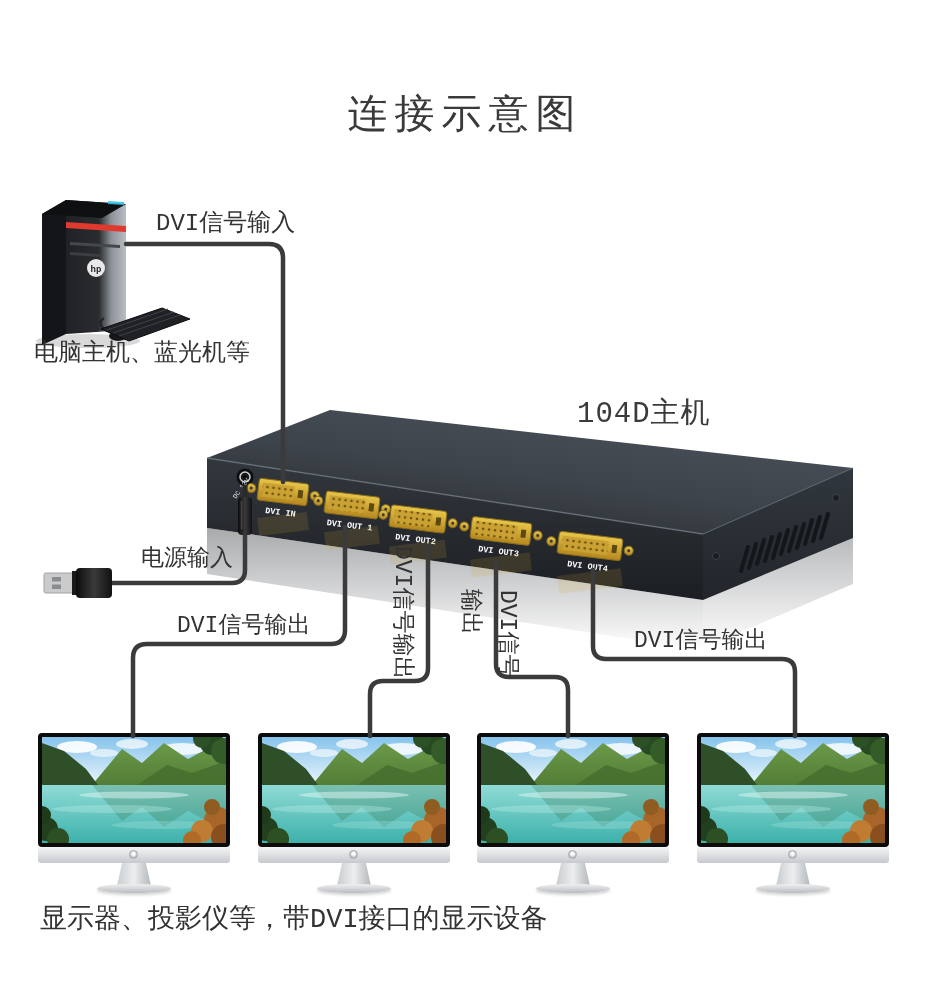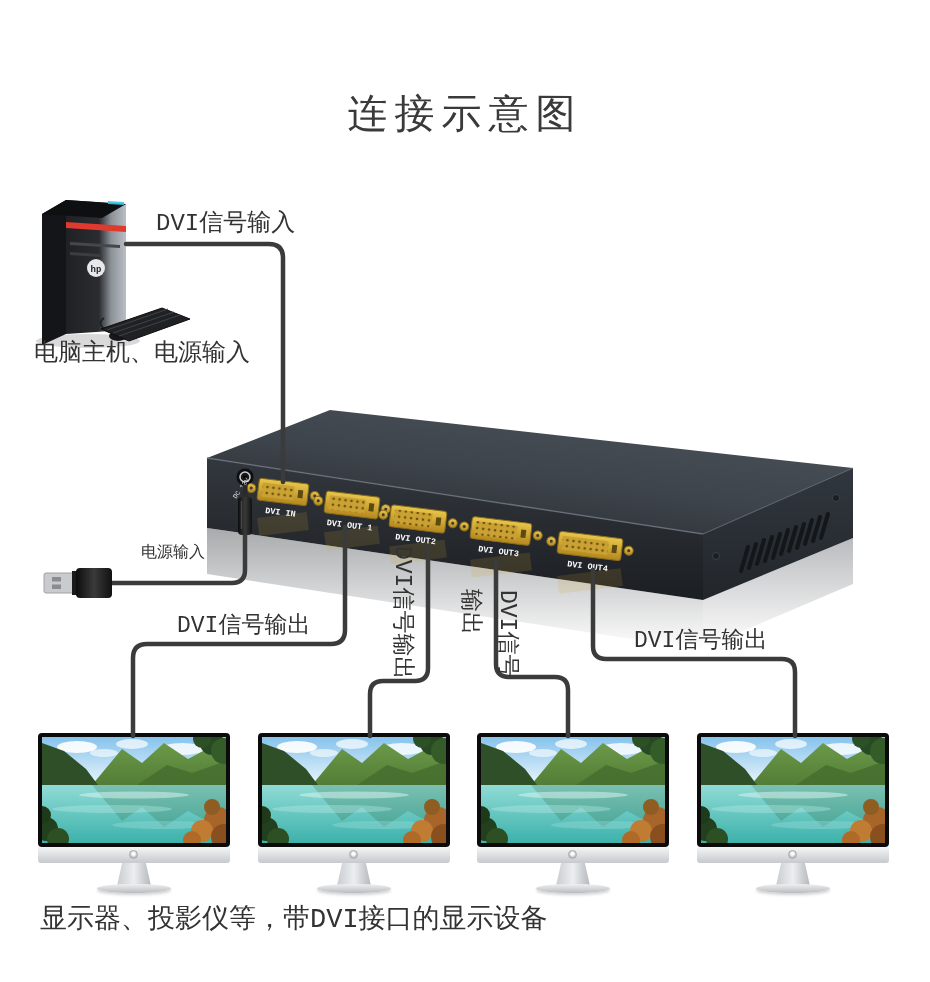--- a/index.html
+++ b/index.html
@@ -312,23 +312,24 @@
       <rect x="44" y="573" width="32" height="20" rx="2" fill="#c9cbcd" stroke="#9fa2a5"></rect>
       <rect x="52" y="577" width="9" height="4.5" fill="#8a8d90"></rect>
       <rect x="52" y="584.5" width="9" height="4.5" fill="#8a8d90"></rect>
       <rect x="72" y="571" width="6" height="24" fill="#1a1a1a"></rect>
       <rect x="76" y="568" width="36" height="30" rx="4" fill="url(#plugGrad)"></rect>
     </g>
   </svg>
 
   <div class="abs lbl lbl24" style="left:156px;top:206px">DVI信号输入</div>
   <div class="abs" id="pc-caption">
-    <div>电脑主机、电源输入</div>
-  </div>
-  <div class="abs lbl" style="left:141px;top:542px;font-size:16px">电源输入</div>
+    <div>电脑主机、蓝光机等</div>
+  </div>
+  <div class="abs" id="device-name">104D主机</div>
+  <div class="abs lbl" style="left:141px;top:542px;font-size:23px">电源输入</div>
 
   <div class="abs lbl lbl23" style="left:177px;top:609px">DVI信号输出</div>
   <div class="abs vlabel" style="left:419px;top:546px">DVI信号输出</div>
   <div class="abs vlabel" style="left:487px;top:589px">输出</div>
   <div class="abs vlabel" style="left:524px;top:590px">DVI信号</div>
   <div class="abs lbl lbl23" style="left:634px;top:624px">DVI信号输出</div>
 
   <div class="abs" id="bottom-caption">显示器、投影仪等，带DVI接口的显示设备</div>
 </div>
 

